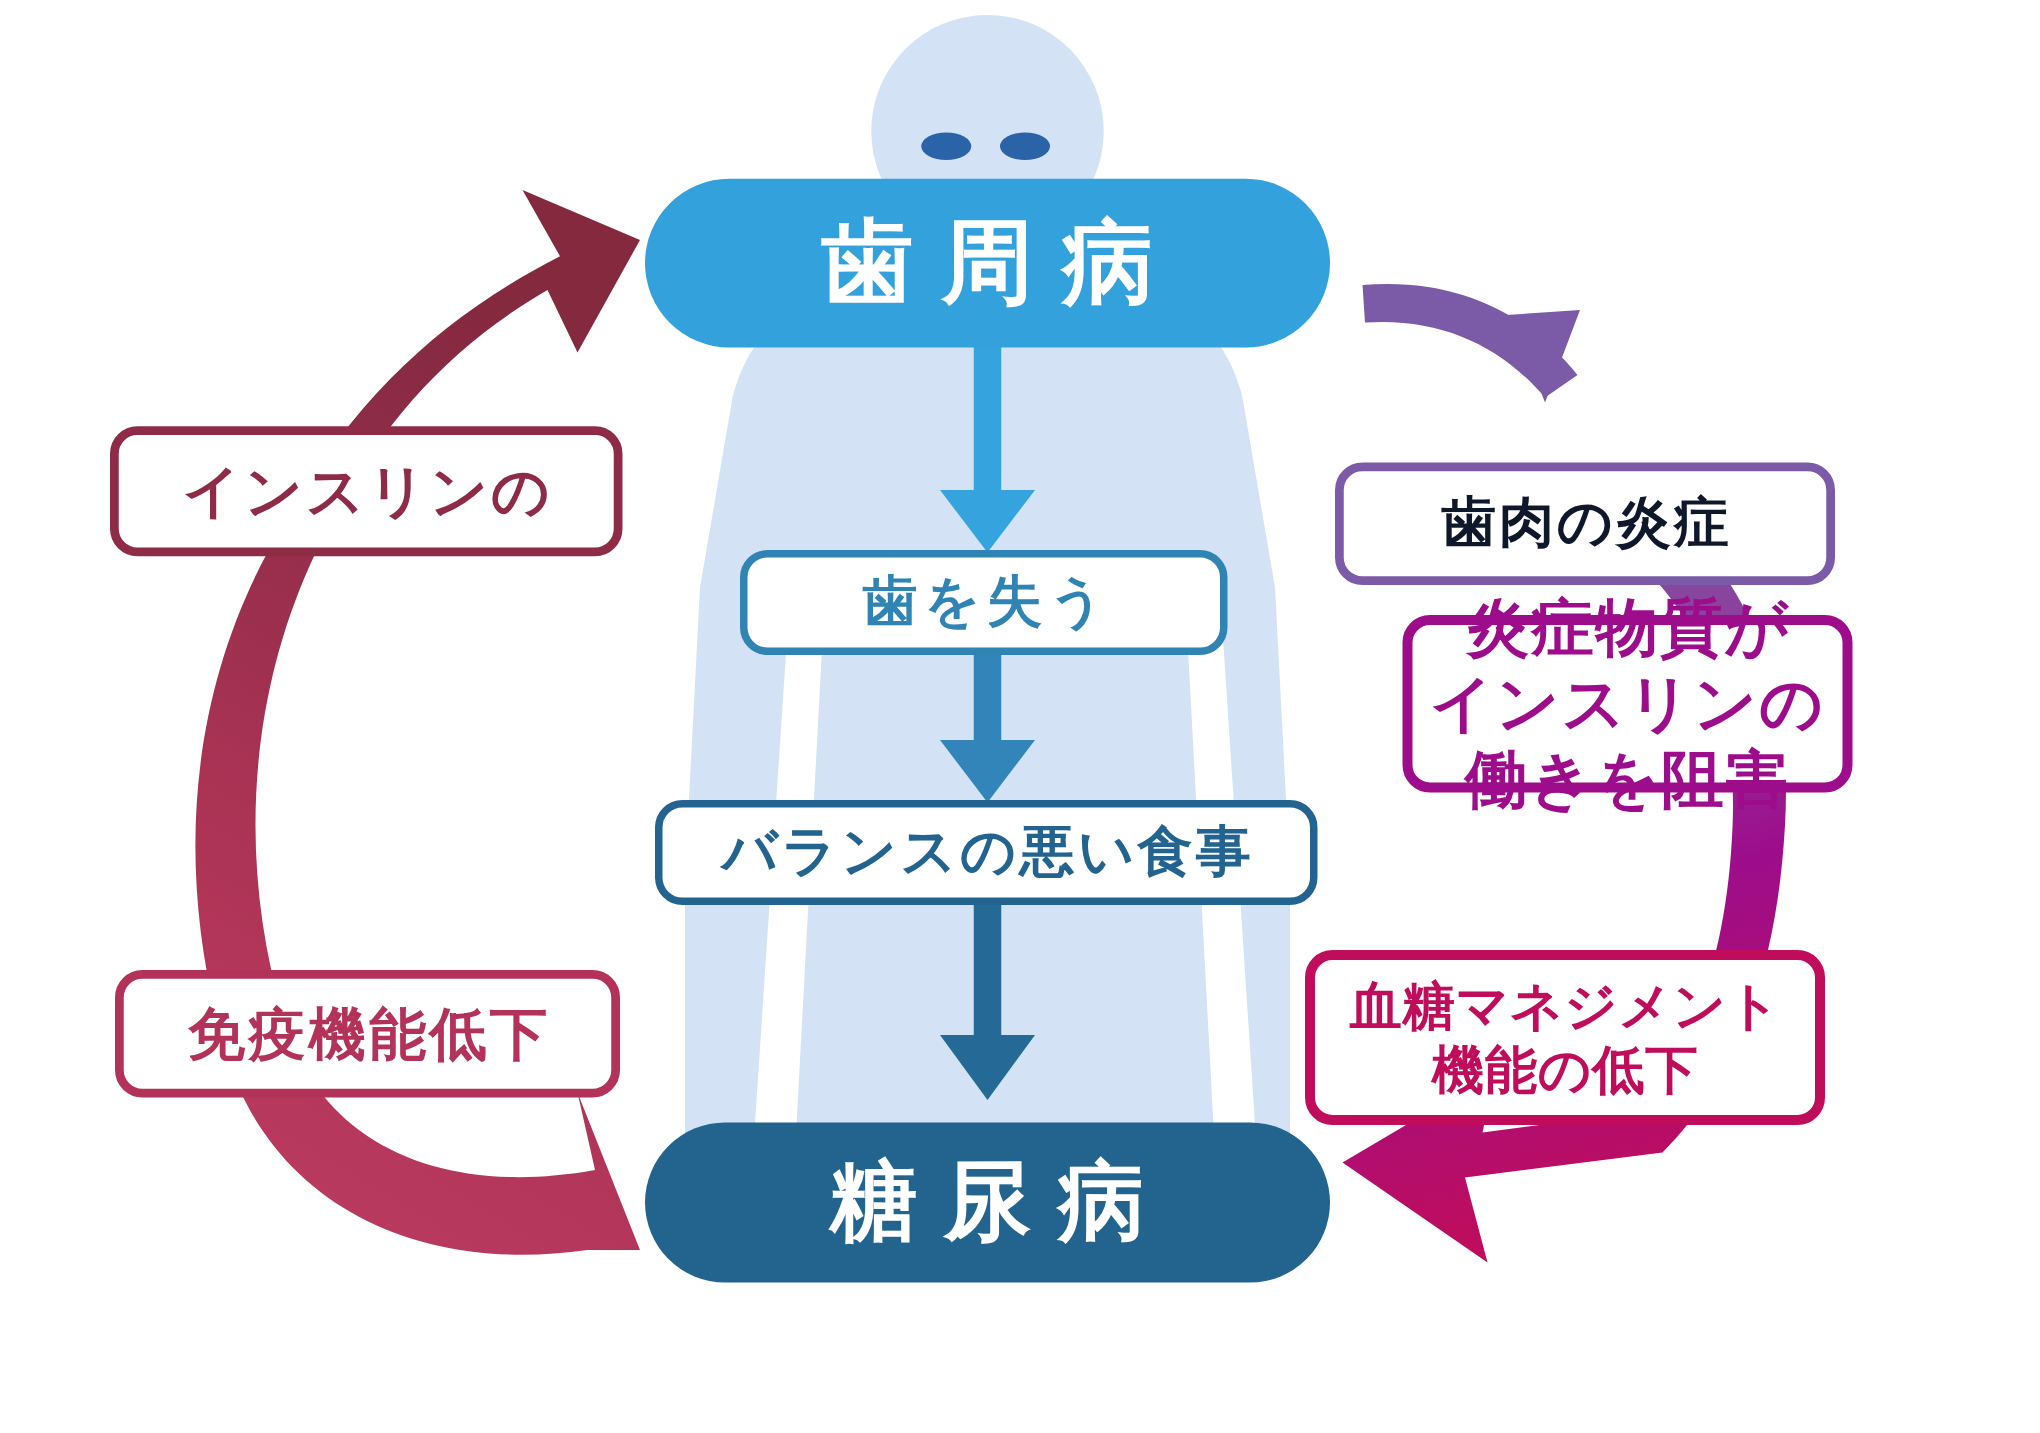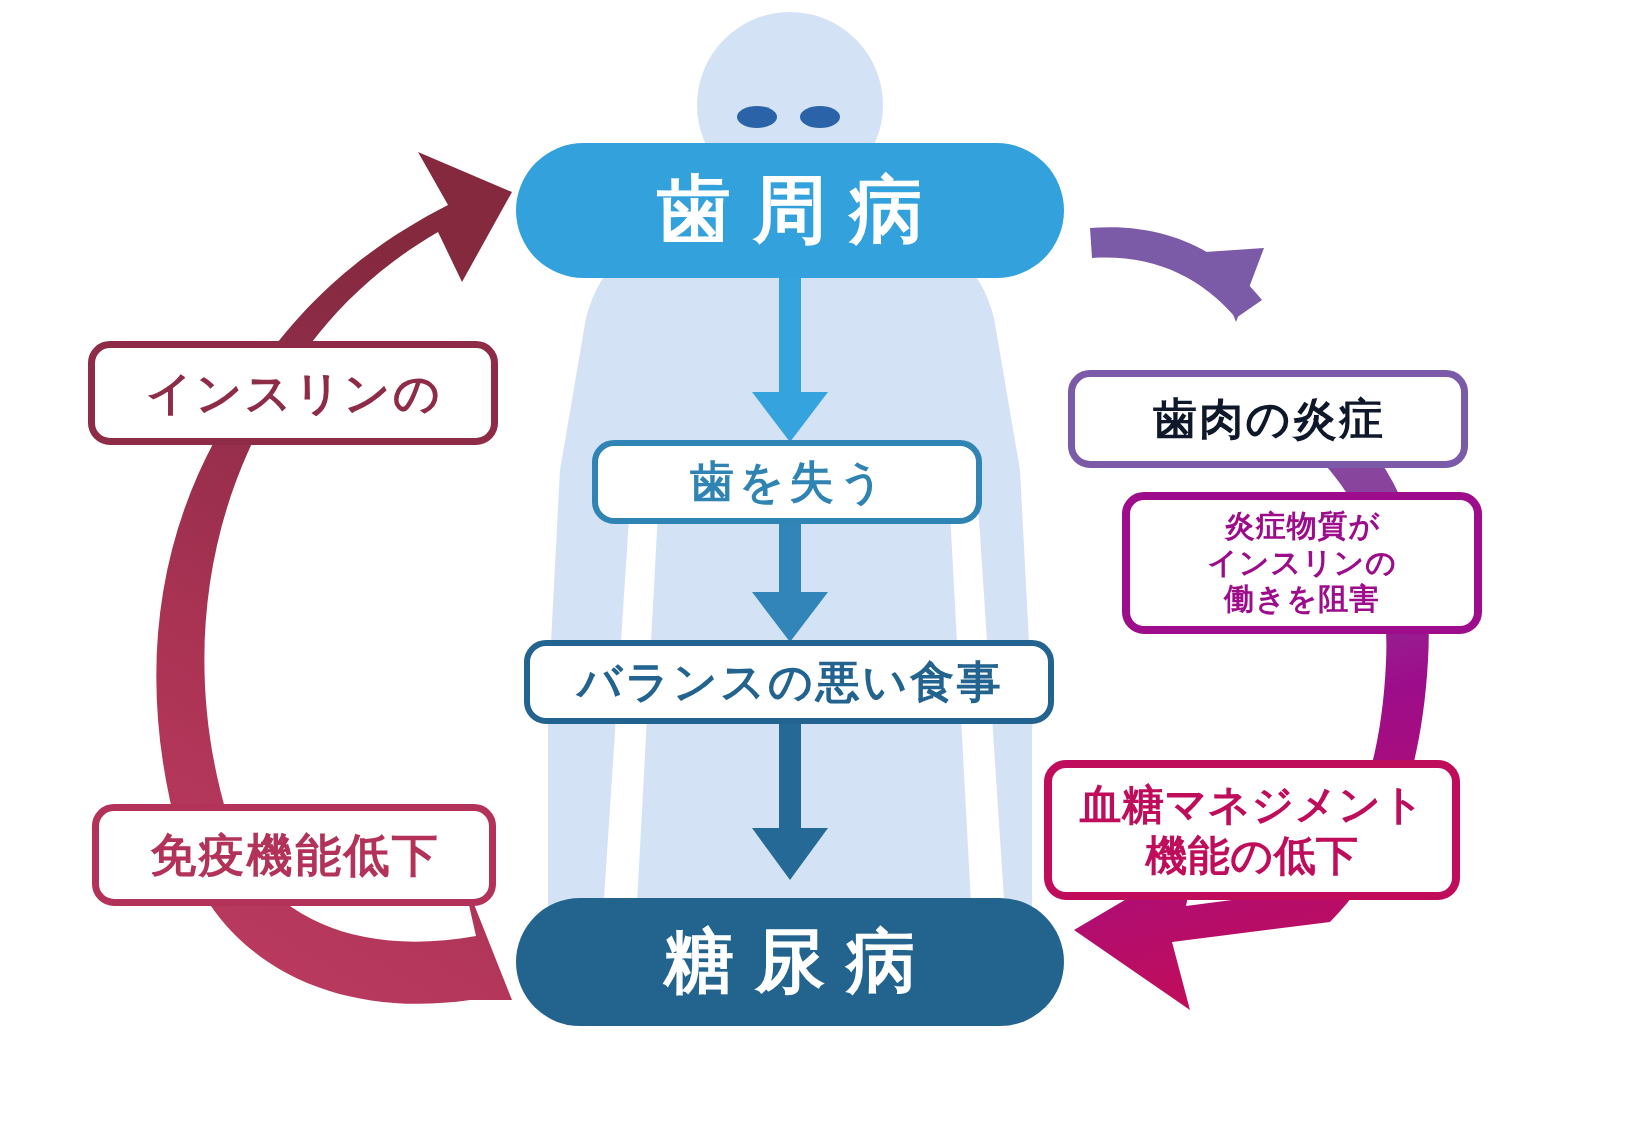--- a/index.html
+++ b/index.html
@@ -46,34 +46,34 @@
     left:88px;top:341px;width:410px;height:104px;border-width:7px;
     border-color:#8e2c48;color:#8e2c48;font-size:46px;letter-spacing:.05em;
     text-indent:.05em;font-weight:600;
   }
   #box-inflam{
     left:48px;top:552px;width:396px;height:100px;border-width:7px;
     border-color:#9e3049;color:#9e3049;font-size:46px;letter-spacing:.05em;
     text-indent:.05em;font-weight:600;
   }
   #box-immune{
-    left:92px;top:804px;width:404px;height:102px;border-width:7px;
+    left:92px;top:776px;width:404px;height:102px;border-width:7px;
     border-color:#b3325a;color:#b3325a;font-size:46px;letter-spacing:.05em;
     text-indent:.05em;font-weight:600;
   }
 
   
   #box-gingiva{
     left:1068px;top:322px;width:400px;height:98px;border-width:7px;
     border-color:#7b5ba8;color:#0f172a;font-size:44px;letter-spacing:.05em;
     text-indent:.05em;font-weight:600;margin-top:48px;
   }
   #box-insulin{
     left:1122px;top:492px;width:360px;height:142px;border-width:8px;
-    border-color:#9d0d8b;color:#9d0d8b;font-size:30px;letter-spacing:.03em;
+    border-color:#9d0d8b;color:#9d0d8b;font-size:50px;letter-spacing:.03em;
     text-indent:.03em;font-weight:700;
   }
   #box-glucose{
     left:1044px;top:744px;width:416px;height:140px;border-width:8px;
     border-color:#bf0d5c;color:#bf0d5c;font-size:42px;letter-spacing:.01em;
     text-indent:.01em;font-weight:700;margin-top:16px;
   }
 </style>
 </head>
 <body>

